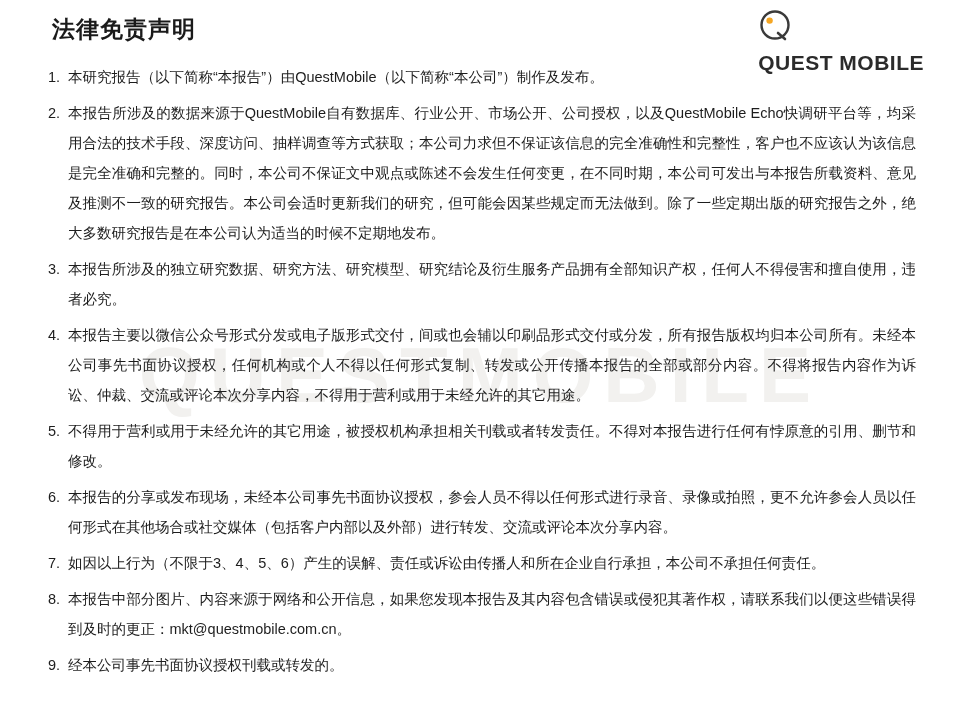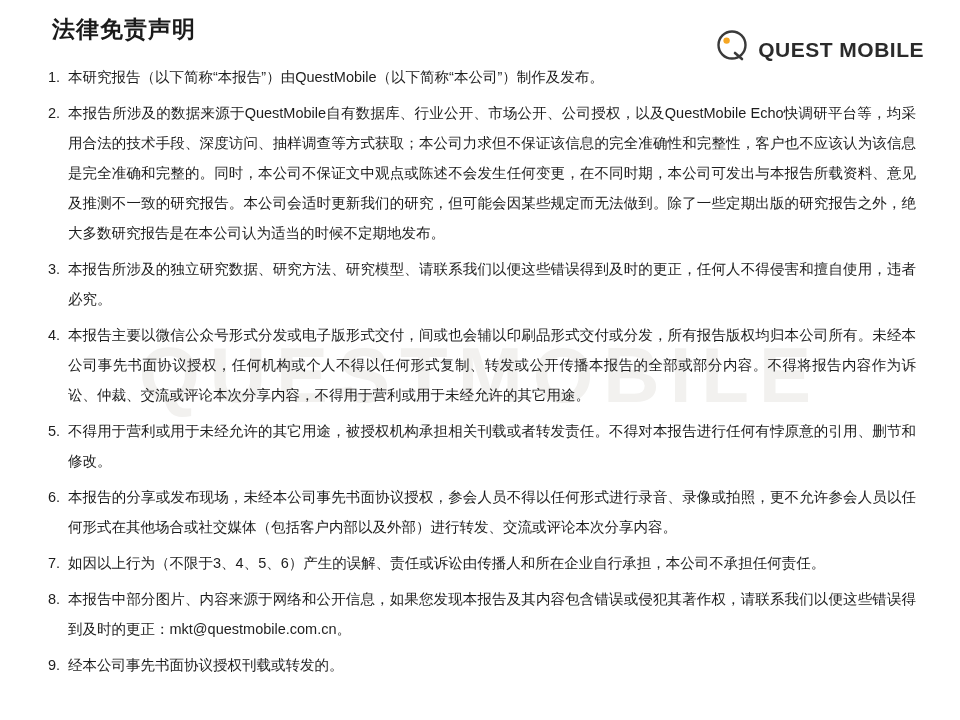--- a/index.html
+++ b/index.html
@@ -48,24 +48,25 @@
     left: 52px;
     top: 14px;
     font-size: 23px;
     font-weight: bold;
     color: #1a1a1a;
     letter-spacing: 1px;
   }
   .logo {
     position: absolute;
     right: 36px;
-    top: 28px;
+    top: 8px;
     display: flex;
-    align-items: flex-end;
+    align-items: flex-start;
     gap: 9px;
+    flex-direction: column;
   }
   .logo-mark {
     width: 34px;
     height: 34px;
     position: relative;
   }
   .logo-text {
     font-size: 21px;
     font-weight: bold;
     color: #2b2b2b;
@@ -134,21 +135,21 @@
       <li>
         <span class="num">1.</span>
         <span class="txt">本研究报告（以下简称“本报告”）由QuestMobile（以下简称“本公司”）制作及发布。</span>
       </li>
       <li>
         <span class="num">2.</span>
         <span class="txt">本报告所涉及的数据来源于QuestMobile自有数据库、行业公开、市场公开、公司授权，以及QuestMobile Echo快调研平台等，均采用合法的技术手段、深度访问、抽样调查等方式获取；本公司力求但不保证该信息的完全准确性和完整性，客户也不应该认为该信息是完全准确和完整的。同时，本公司不保证文中观点或陈述不会发生任何变更，在不同时期，本公司可发出与本报告所载资料、意见及推测不一致的研究报告。本公司会适时更新我们的研究，但可能会因某些规定而无法做到。除了一些定期出版的研究报告之外，绝大多数研究报告是在本公司认为适当的时候不定期地发布。</span>
       </li>
       <li>
         <span class="num">3.</span>
-        <span class="txt">本报告所涉及的独立研究数据、研究方法、研究模型、请联系我们以便这些错误得到及时的更正，任何人不得侵害和擅自使用，违者必究。</span>
+        <span class="txt">本报告所涉及的独立研究数据、研究方法、研究模型、研究结论及衍生服务产品拥有全部知识产权，任何人不得侵害和擅自使用，违者必究。</span>
       </li>
       <li>
         <span class="num">4.</span>
         <span class="txt">本报告主要以微信公众号形式分发或电子版形式交付，间或也会辅以印刷品形式交付或分发，所有报告版权均归本公司所有。未经本公司事先书面协议授权，任何机构或个人不得以任何形式复制、转发或公开传播本报告的全部或部分内容。不得将报告内容作为诉讼、仲裁、交流或评论本次分享内容，不得用于营利或用于未经允许的其它用途。</span>
       </li>
       <li>
         <span class="num">5.</span>
         <span class="txt">不得用于营利或用于未经允许的其它用途，被授权机构承担相关刊载或者转发责任。不得对本报告进行任何有悖原意的引用、删节和修改。</span>
       </li>
       <li>

